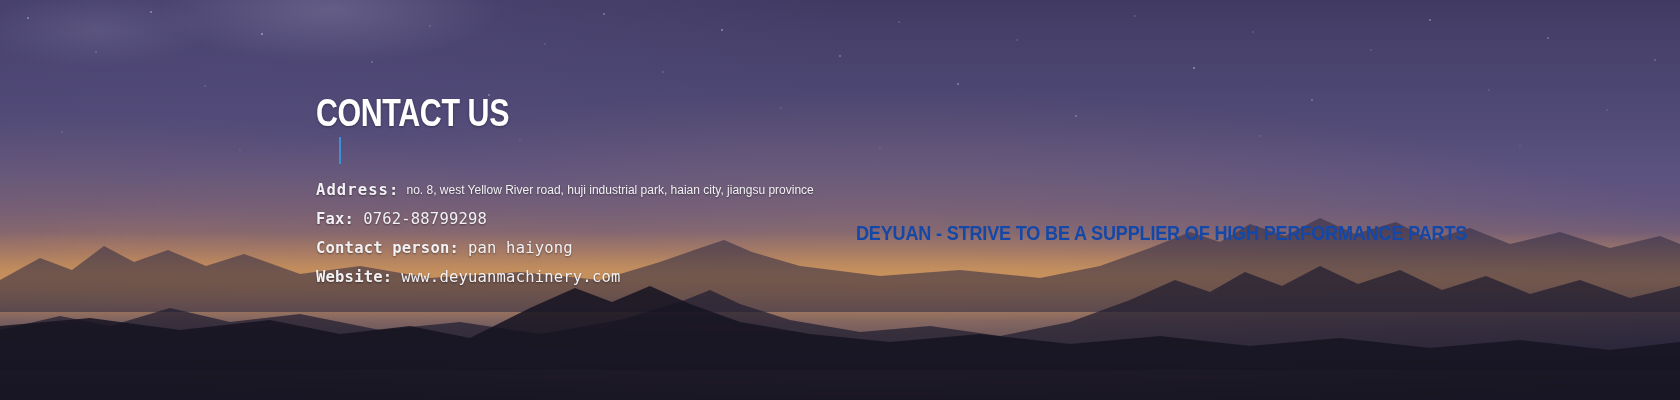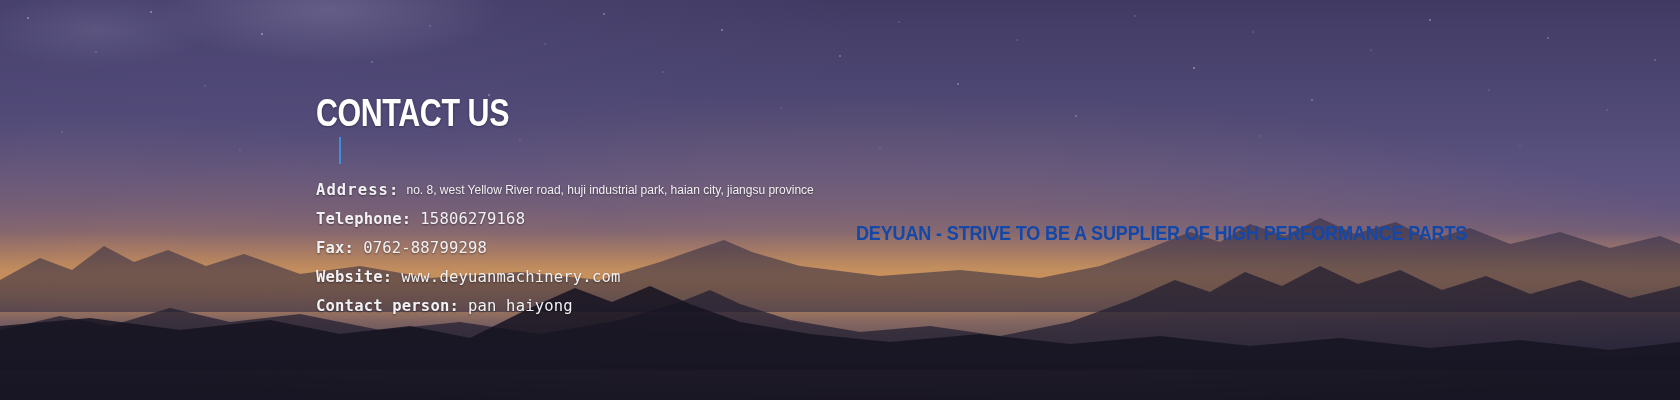--- a/index.html
+++ b/index.html
@@ -222,35 +222,32 @@
     <div class="heading">CONTACT US</div>
 
     <div class="accent-bar"></div>
 
     <div class="details">
 
       <div class="detail-row address">
         <span class="detail-label">Address:</span><span class="detail-value">no. 8, west Yellow River road, huji industrial park, haian city, jiangsu province</span>
       </div>
 
-      <div class="detail-row">
-        <span class="detail-label">Telephone:</span><span class="detail-value" style="padding-left:9px">15806279168</span>
-      </div>
 
       <div class="detail-row">
         <span class="detail-label">Fax:</span><span class="detail-value" style="padding-left:9px">0762-88799298</span>
       </div>
 
 
       <div class="detail-row">
+        <span class="detail-label">Contact person:</span><span class="detail-value" style="padding-left:9px">pan haiyong</span>
+      </div>
+
+      <div class="detail-row">
         <span class="detail-label">Website:</span><span class="detail-value" style="padding-left:9px">www.deyuanmachinery.com</span>
       </div>
 
-      <div class="detail-row">
-        <span class="detail-label">Contact person:</span><span class="detail-value" style="padding-left:9px">pan haiyong</span>
-      </div>
-
     </div>
 
     <div class="tagline">DEYUAN - STRIVE TO BE A SUPPLIER OF HIGH PERFORMANCE PARTS</div>
 
   </div>
 </div>
 
 </body></html>

